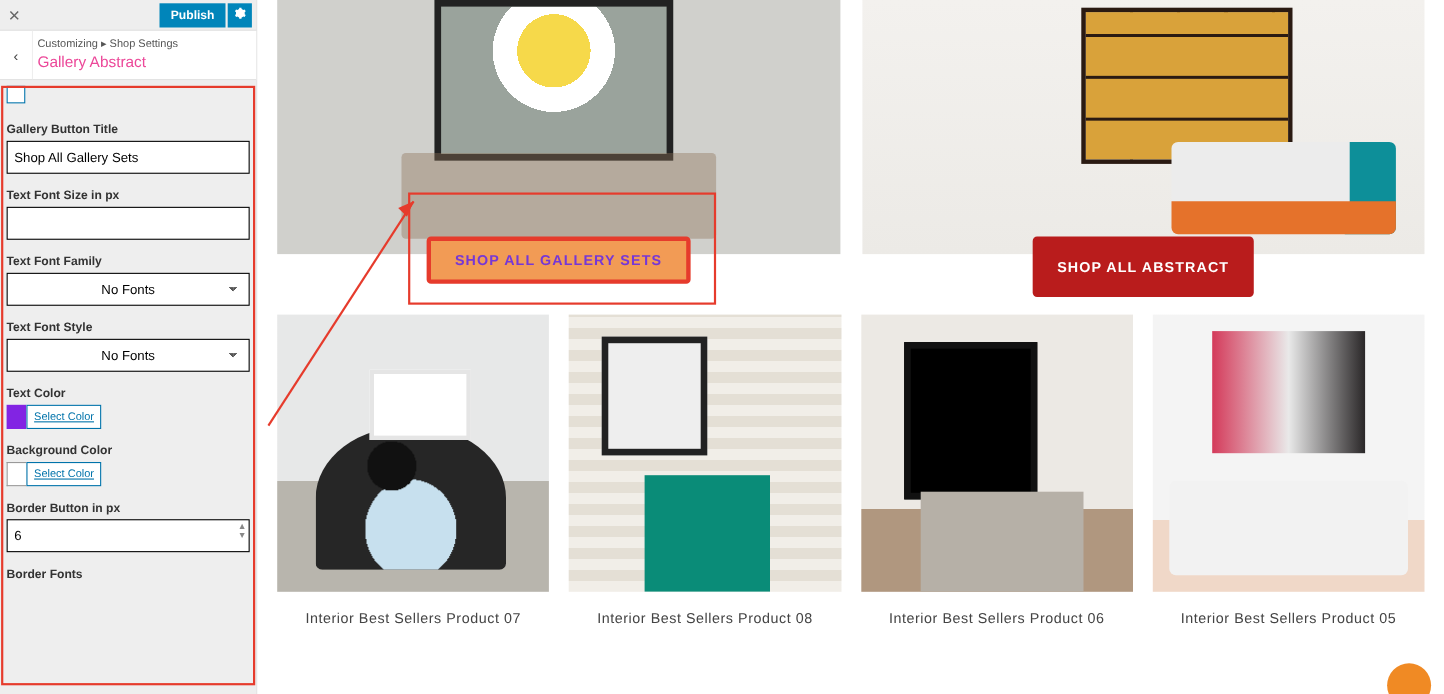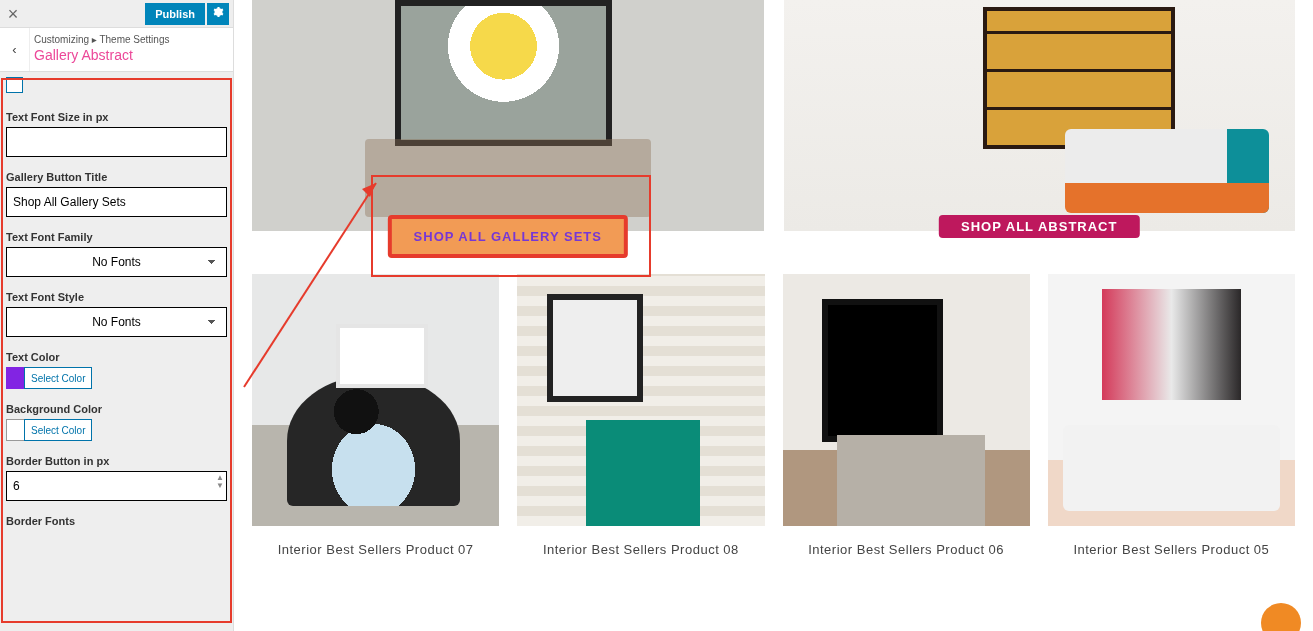--- a/index.html
+++ b/index.html
@@ -25,37 +25,37 @@
     .section-title { color: #f08a24; font-weight: 700; font-size: 11px; text-align: center; padding: 10px 6px 18px; }
     
     .field { margin: 6px 2px 14px 2px; }
     .field-label { font-weight: 700; font-size: 11px; color: #333; margin-bottom: 4px; display: block; }
     .text-input, .select-input { width: 100%; height: 30px; border: 1px solid #000; background: #fff; padding: 0 6px; font-size: 12px; }
     .select-input { appearance: none; background-image: linear-gradient(45deg, transparent 50%, #555 50%), linear-gradient(135deg, #555 50%, transparent 50%); background-position: calc(100% - 14px) 12px, calc(100% - 10px) 12px; background-size: 4px 4px, 4px 4px; background-repeat: no-repeat; text-align: center; }
     .color-row { display: flex; align-items: stretch; }
     .swatch { width: 18px; height: 22px; }
     .swatch-purple { background: #8224e3; }
     .swatch-white { background: #fff; border: 1px solid #999; border-right: none;}
-    .select-color-btn { background: #fff; border: 1px solid #0073aa; color: #0073aa; font-size: 10px; padding: 3px 6px; cursor: pointer; }
+    .select-color-btn { background: #fff; border: 1px solid #0073aa; color: #0073aa; font-size: 10px; padding: 3px 6px; cursor: pointer; text-decoration: underline; }
     
     
     .preview { position: absolute; left: 234px; top: 0; right: 0; bottom: 0; background: #fff; overflow: hidden; }
     .hero-row { display: flex; gap: 20px; padding: 0 18px; }
     .hero-card { flex: 1; position: relative; }
     .hero-img { width: 100%; height: 231px; background: #d0d0cc; position: relative; overflow: hidden; }
     
     .hero-img.left::before { content: ""; position: absolute; left: 28%; top: 0; width: 40%; height: 58%; background: radial-gradient(circle at 50% 30%, #f6d94a 0 24%, #fff 24% 40%, transparent 40%), #9aa39c; border: 6px solid #222; }
     .hero-img.left::after { content: ""; position: absolute; left: 22%; bottom: 6%; width: 56%; height: 34%; background: #8c7058; border-radius: 4px; opacity: 0.4;}
     .hero-img.right { background: linear-gradient(#f3f1ee,#eceae6); }
     .hero-img.right::before { content:""; position:absolute; left:39%; top:3%; width:36%; height:58%; background: repeating-linear-gradient(0deg,#d9a23a 0 35px,#2a1a12 35px 38px), repeating-linear-gradient(90deg,transparent 0 40px,#2a1a12 40px 43px); border:4px solid #2a1a12; }
     .hero-img.right::after { content:""; position:absolute; right:5%; bottom:8%; width:40%; height:36%; background:#ececec; border-radius:6px; box-shadow: 0 -50px 0 -20px #e5722b inset, -70px -20px 0 -28px #0d8f99 inset; }
 
     .hero-btn { display: inline-block; margin: 0 auto; padding: 10px 22px; font-size: 13px; font-weight: 700; letter-spacing: 1px; border-radius: 4px; text-align: center; position: relative; top: -16px; left: 50%; transform: translateX(-50%); }
     .hero-btn.orange-outline { background: #f29b55; color: #7637d6; border: 4px solid #e63b2c; }
-    .hero-btn.orange-solid { background: #be185d; color: #fff; padding: 4px 22px; }
+    .hero-btn.orange-solid { background: #b91c1c; color: #fff; padding: 20px 22px; }
 
     .annot-box { position: absolute; border: 2px solid #e63b2c; width: 280px; height: 102px; left: 371px; top: 175px; pointer-events: none; }
     .annot-arrow { position: absolute; left: 236px; top: 175px; width: 145px; height: 220px; pointer-events: none; }
 
     .best-title { font-family: Georgia, serif; font-size: 30px; color: #333; margin: 34px 0 14px 18px; }
 
     .products { display: flex; gap: 18px; padding: 0 18px; }
     .product { flex: 1; text-align: center; }
     .prod-img { width: 100%; height: 252px; background: #d7d7d4; position: relative; overflow: hidden; }
     .prod-img.p1 { background: linear-gradient(#e7e8e8 60%, #b8b5ad 60%); }
@@ -89,36 +89,36 @@
         <svg viewBox="0 0 24 24">
             <path d="M12 8a4 4 0 100 8 4 4 0 000-8zm9 4a7.9 7.9 0 00-.2-1.8l2-1.6-2-3.4-2.4 1a8 8 0 00-3.1-1.8L15 2h-4l-.3 2.4a8 8 0 00-3.1 1.8l-2.4-1-2 3.4 2 1.6A7.9 7.9 0 005 12c0 .6.1 1.2.2 1.8l-2 1.6 2 3.4 2.4-1a8 8 0 003.1 1.8L11 22h4l.3-2.4a8 8 0 003.1-1.8l2.4 1 2-3.4-2-1.6c.1-.6.2-1.2.2-1.8z"></path>
           </svg>
       </span>
     </button>
   </div>
   <div class="cust-header">
     <div class="back-arrow">
       <span>‹</span>
     </div>
-    <div class="crumb">Customizing ▸ Theme Settings</div>
+    <div class="crumb">Customizing ▸ Shop Settings</div>
     <div class="cust-title">Gallery Abstract</div>
   </div>
 
   <div class="cust-scroll">
     <span class="truncated-btn">&nbsp;</span>
 
 
     <div class="field">
+      <label class="field-label">Gallery Button Title</label>
+      <input class="text-input" type="text" value="Shop All Gallery Sets" style="">
+    </div>
+
+    <div class="field">
       <label class="field-label">Text Font Size in px</label>
       <input class="text-input" type="text" value="" style="">
-    </div>
-
-    <div class="field">
-      <label class="field-label">Gallery Button Title</label>
-      <input class="text-input" type="text" value="Shop All Gallery Sets" style="">
     </div>
 
     <div class="field">
       <label class="field-label">Text Font Family</label>
       <select class="select-input">
         <option>No Fonts</option>
       </select>
     </div>
 
     <div class="field">

